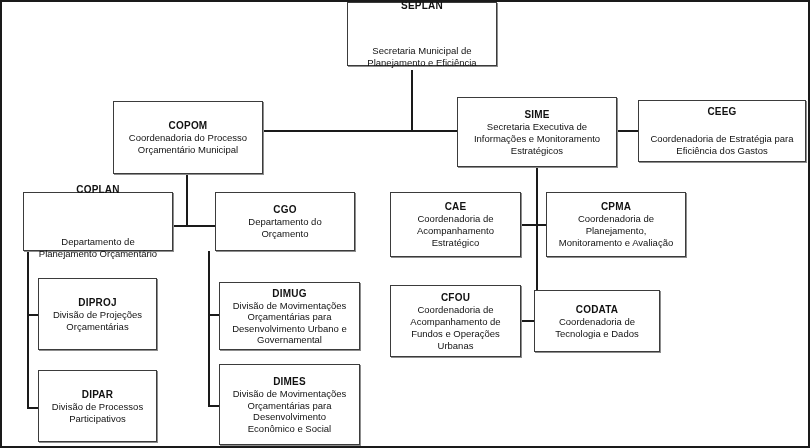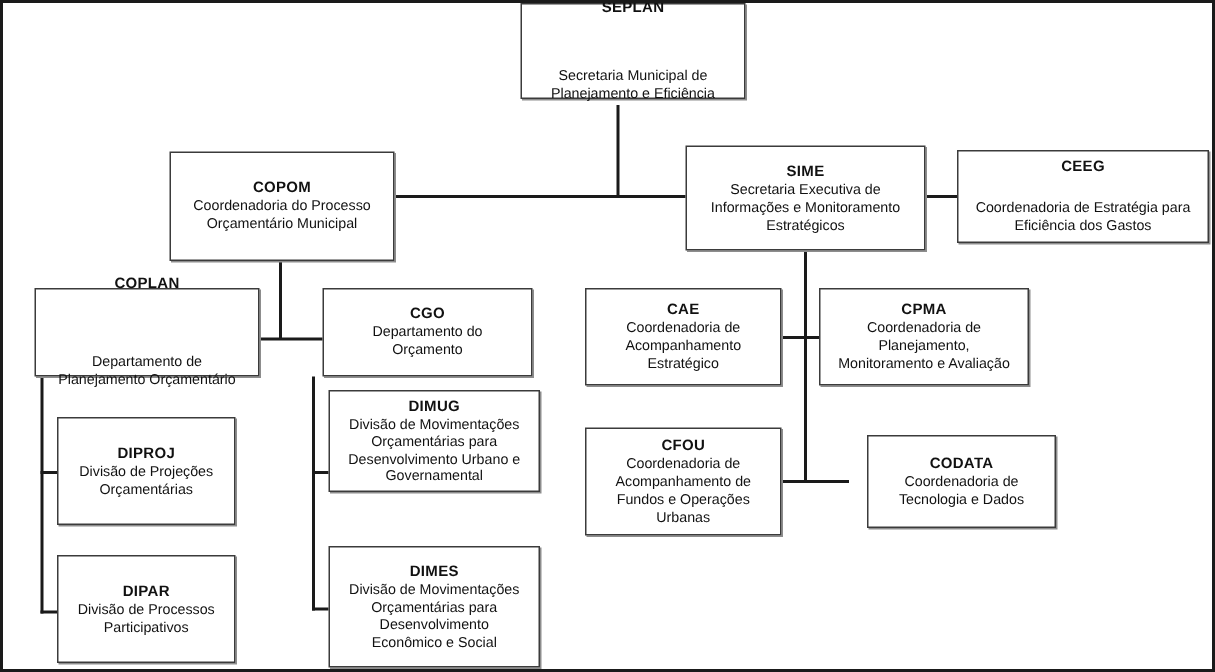--- a/index.html
+++ b/index.html
@@ -122,21 +122,21 @@
     <div class="desc">Divisão de Projeções
 Orçamentárias</div>
   </div>
 
   <div class="node" style="left:36px; top:368px; width:119px; height:72px;">
     <div class="code">DIPAR</div>
     <div class="desc">Divisão de Processos
 Participativos</div>
   </div>
 
-  <div class="node tight" style="left:217px; top:258px; width:141px; height:68px;">
+  <div class="node tight" style="left:217px; top:280px; width:141px; height:68px;">
     <div class="code">DIMUG</div>
     <div class="desc">Divisão de Movimentações
 Orçamentárias para
 Desenvolvimento Urbano e
 Governamental</div>
   </div>
 
   <div class="node tight" style="left:217px; top:362px; width:141px; height:81px;">
     <div class="code">DIMES</div>
     <div class="desc">Divisão de Movimentações
@@ -160,19 +160,19 @@
   </div>
 
   <div class="node" style="left:388px; top:283px; width:131px; height:72px;">
     <div class="code">CFOU</div>
     <div class="desc">Coordenadoria de
 Acompanhamento de
 Fundos e Operações
 Urbanas</div>
   </div>
 
-  <div class="node" style="left:576px; top:288px; width:126px; height:62px;">
+  <div class="node" style="left:532px; top:288px; width:126px; height:62px;">
     <div class="code">CODATA</div>
     <div class="desc">Coordenadoria de
 Tecnologia e Dados</div>
   </div>
 
 </div>
 
 </body></html>

